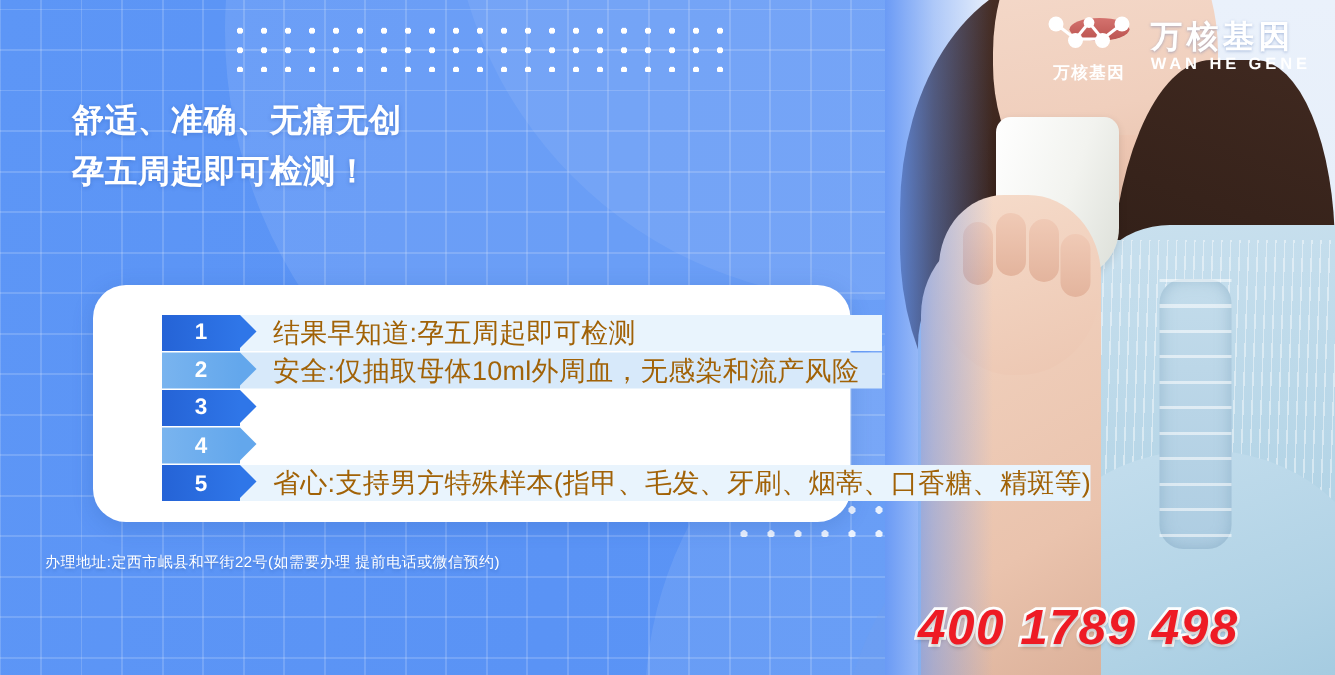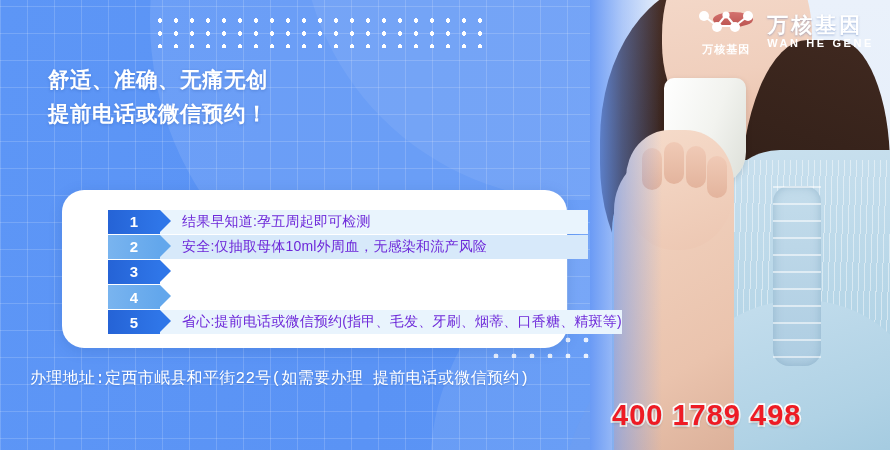--- a/index.html
+++ b/index.html
@@ -99,29 +99,29 @@
   .row{display:flex;align-items:stretch;height:23.5px;margin-bottom:1.6px;position:relative;}
   .chip{position:relative;width:52px;flex:0 0 52px;display:flex;align-items:center;justify-content:center;
     color:#ffffff;font-size:15px;font-weight:bold;line-height:1;}
   .chip:after{content:"";position:absolute;right:-11px;top:0;width:0;height:0;
     border-top:11.75px solid transparent;border-bottom:11.75px solid transparent;}
   .row.odd .chip{background:linear-gradient(90deg,#2563d6,#2f76e8);}
   .row.odd .chip:after{border-left:11px solid #2f76e8;}
   .row.even .chip{background:linear-gradient(90deg,#79b4ef,#63a7ec);}
   .row.even .chip:after{border-left:11px solid #63a7ec;}
   .rtxt{flex:1;display:flex;align-items:center;padding-left:22px;
-    font-size:14px;color:#6d28d9;white-space:nowrap;letter-spacing:.2px;}
+    font-size:18px;color:#a16207;white-space:nowrap;letter-spacing:.2px;}
   .row.odd .rtxt{background:#e9f4fd;}
   .row.even .rtxt{background:#d7e9fa;}
 
   
-  .address{position:absolute;left:30px;top:368px;font-size:16px;color:#ffffff;letter-spacing:.3px;
-    text-shadow:0 1px 2px rgba(30,70,150,.30);font-family:Liberation Mono, monospace;}
-  .phone{position:absolute;left:612px;top:399px;font-size:29px;font-weight:bold;color:#ee1b24;
-    letter-spacing:1px;
+  .address{position:absolute;left:30px;top:368px;font-size:10px;color:#ffffff;letter-spacing:.3px;
+    text-shadow:0 1px 2px rgba(30,70,150,.30);}
+  .phone{position:absolute;left:612px;top:399px;font-size:33px;font-weight:bold;color:#ee1b24;
+    letter-spacing:1px;font-style:italic;
     -webkit-text-stroke:3.5px #ffffff;paint-order:stroke fill;
     text-shadow:0 2px 3px rgba(0,0,0,.25);}
 </style>
 </head>
 <body>
 
 <div class="banner">
 
   <div class="grid-lines"></div>
   <div class="arc-big"></div>
@@ -177,41 +177,41 @@
       <div class="logo-cn-small">万核基因</div>
     </div>
     <div class="logo-txt">
       <div class="logo-cn">万核基因</div>
       <div class="logo-en">WAN HE GENE</div>
     </div>
   </div>
 
   <div class="headline">
     <div class="hl">舒适、准确、无痛无创</div>
-    <div class="hl">提前电话或微信预约！</div>
+    <div class="hl">孕五周起即可检测！</div>
   </div>
 
   <div class="card"></div>
   <div class="rows">
     <div class="row odd">
       <div class="chip">1</div>
       <div class="rtxt">结果早知道:孕五周起即可检测</div>
     </div>
     <div class="row even">
       <div class="chip">2</div>
       <div class="rtxt">安全:仅抽取母体10ml外周血，无感染和流产风险</div>
     </div>
     <div class="row odd">
       <div class="chip">3</div>
     </div>
     <div class="row even">
       <div class="chip">4</div>
     </div>
     <div class="row odd">
       <div class="chip">5</div>
-      <div class="rtxt">省心:提前电话或微信预约(指甲、毛发、牙刷、烟蒂、口香糖、精斑等)</div>
+      <div class="rtxt">省心:支持男方特殊样本(指甲、毛发、牙刷、烟蒂、口香糖、精斑等)</div>
     </div>
   </div>
 
   <div class="address">办理地址:定西市岷县和平街22号(如需要办理 提前电话或微信预约)</div>
   <div class="phone">400 1789 498</div>
 
 </div>
 
 </body></html>

